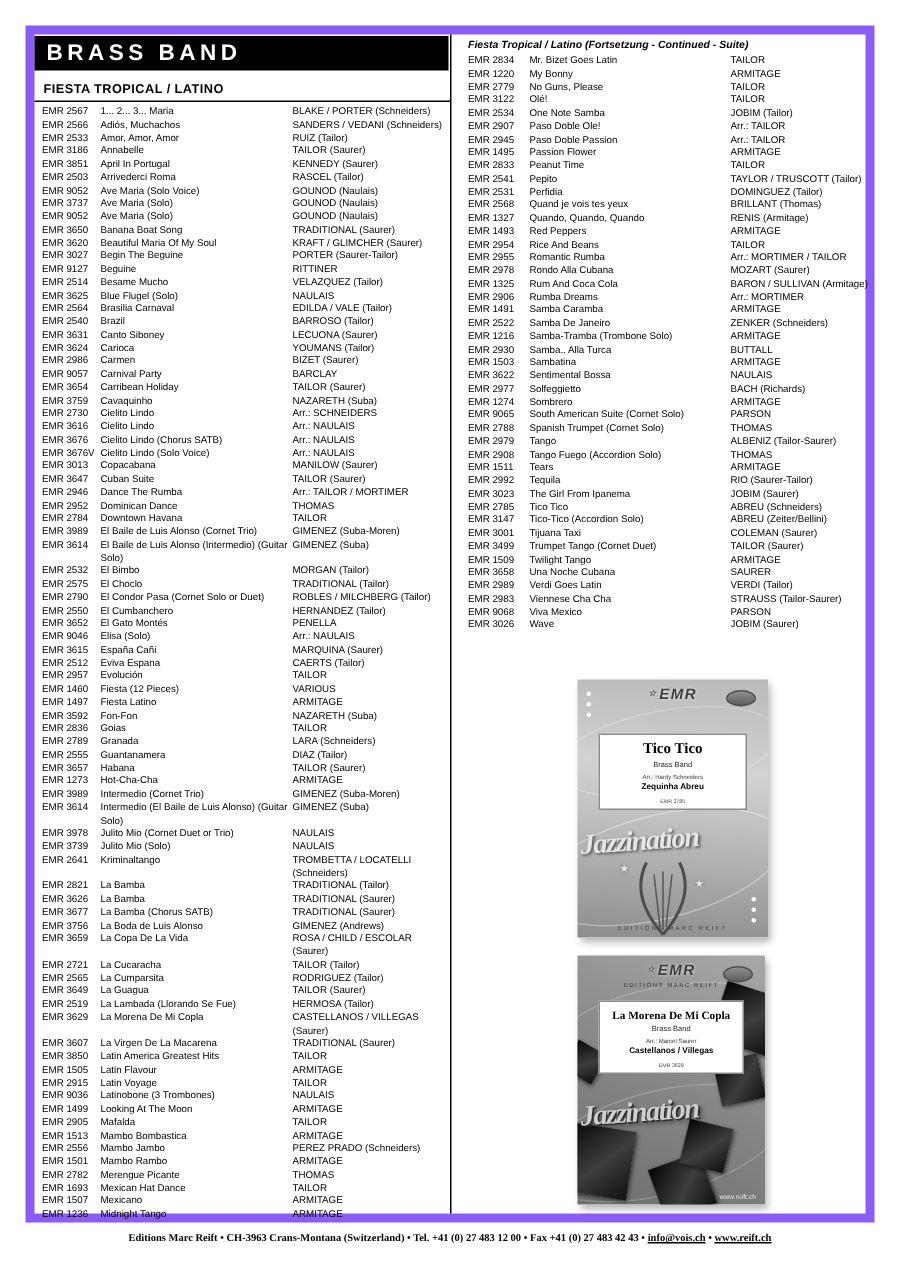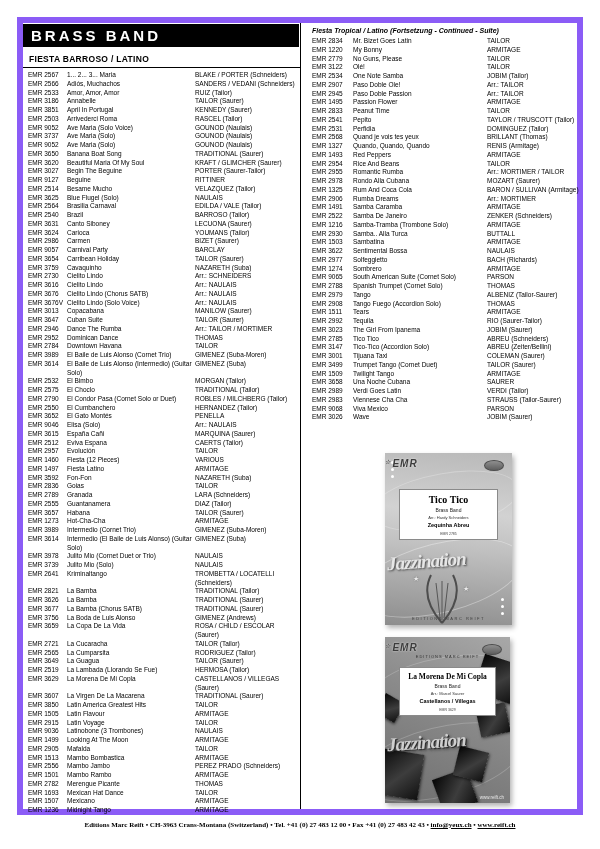--- a/index.html
+++ b/index.html
@@ -32,21 +32,21 @@
   #cover1 { left:362px; top:430px; width:127px; height:172px;
     background:linear-gradient(185deg,#b9b9b9 0%,#d2d2d2 35%,#c0c0c0 55%,#8d8d8d 100%); }
   #cover2 { left:362px; top:614px; width:125px; height:166px;
     background:linear-gradient(205deg,#a8a8a8 0%,#8a8a8a 45%,#6e6e6e 100%); }
 
   .swirl { position:absolute; border:1px solid rgba(255,255,255,.35); border-radius:50%; }
   .swirl.s1 { width:170px; height:70px; left:-30px; top:90px; transform:rotate(-14deg); }
   .swirl.s2 { width:150px; height:56px; left:-15px; top:20px; transform:rotate(-10deg); border-color:rgba(255,255,255,.25); }
   #cover2 .swirl { border-color:rgba(255,255,255,.2); }
 
-  .emr-logo { position:absolute; left:0; right:0; top:5px; text-align:left;
+  .emr-logo { position:absolute; left:0; right:0; top:5px; text-align:center;
     font-style:italic; font-weight:bold; font-size:10px; color:#3c3c3c; letter-spacing:1px;
     text-shadow:0 0 2px rgba(255,255,255,.8); }
   .emr-logo::before { content:"☆"; font-size:6px; vertical-align:top; margin-right:1px; color:#555; }
   .badge { position:absolute; right:8px; top:7px; width:20px; height:11px; border-radius:50%;
     background:linear-gradient(180deg,#8f8f8f,#5e5e5e); border:1px solid #4c4c4c; }
   .dots { position:absolute; display:flex; flex-direction:column; gap:4px; }
   .dots .dot { width:3px; height:3px; border-radius:50%; background:#fff; }
   .dots.tl { left:6px; top:8px; }
   .dots.br { right:8px; bottom:10px; }
   .imprint-top { position:absolute; left:0; right:0; top:17px; text-align:center; font-size:4px;
@@ -94,21 +94,21 @@
 </style>
 </head>
 <body>
 
 <div class="frame">
   <div class="divider"></div>
 
   <div class="brass-bar">BRASS BAND</div>
 
   <div class="left-col">
-    <div class="left-heading">FIESTA BARROSO / LATINO</div>
+    <div class="left-heading">FIESTA TROPICAL / LATINO</div>
     <div class="list">
 
         <div class="row">
           <span class="num">EMR 2567</span>
           <span class="ttl">1... 2... 3... Maria</span>
           <span class="cmp">BLAKE / PORTER (Schneiders)</span>
         </div>
 
         <div class="row">
           <span class="num">EMR 2566</span>
@@ -908,14 +908,14 @@
       <div class="cb-arr">Arr.: Marcel Saurer</div>
       <div class="cb-comp">Castellanos / Villegas</div>
       <div class="cb-no">EMR 3629</div>
     </div>
     <div class="jazz">Jazzination</div>
     <div class="website-bottom">www.reift.ch</div>
   </div>
 </div>
 
 <div class="footer">
-  <span>Editions Marc Reift • CH-3963 Crans-Montana (Switzerland) • Tel. +41 (0) 27 483 12 00 • Fax +41 (0) 27 483 42 43 • </span><span class="u">info@yeux.ch</span><span> • </span><span class="u">www.reift.ch</span>
+  <span>Editions Marc Reift • CH-3963 Crans-Montana (Switzerland) • Tel. +41 (0) 27 483 12 00 • Fax +41 (0) 27 483 42 43 • </span><span class="u">info@vois.ch</span><span> • </span><span class="u">www.reift.ch</span>
 </div>
 
 </body></html>

